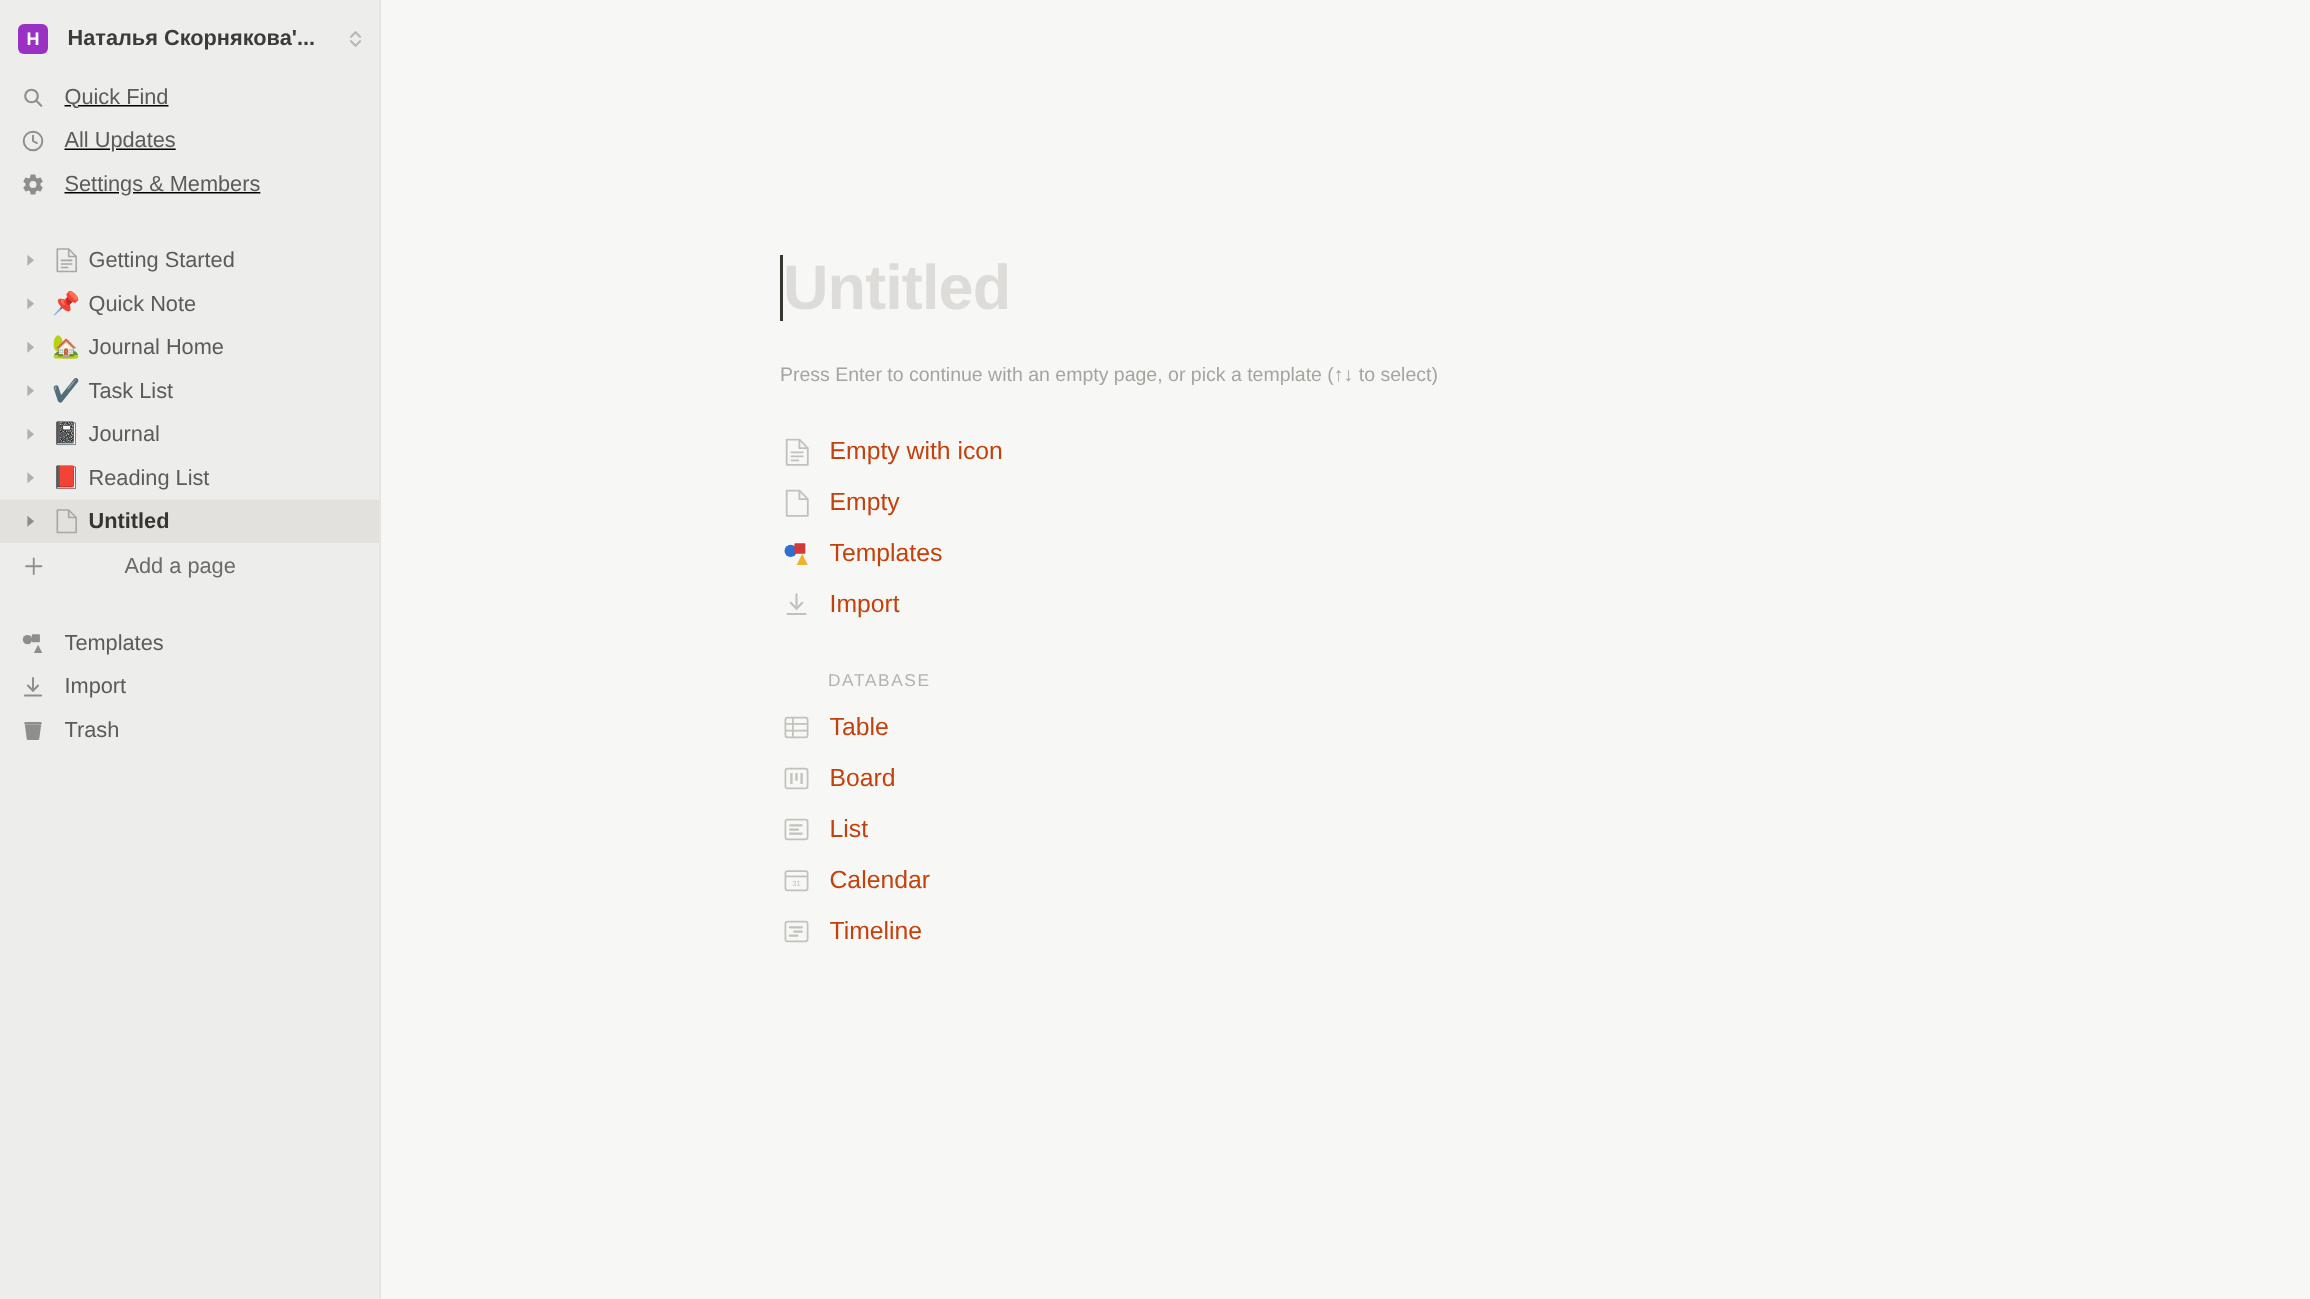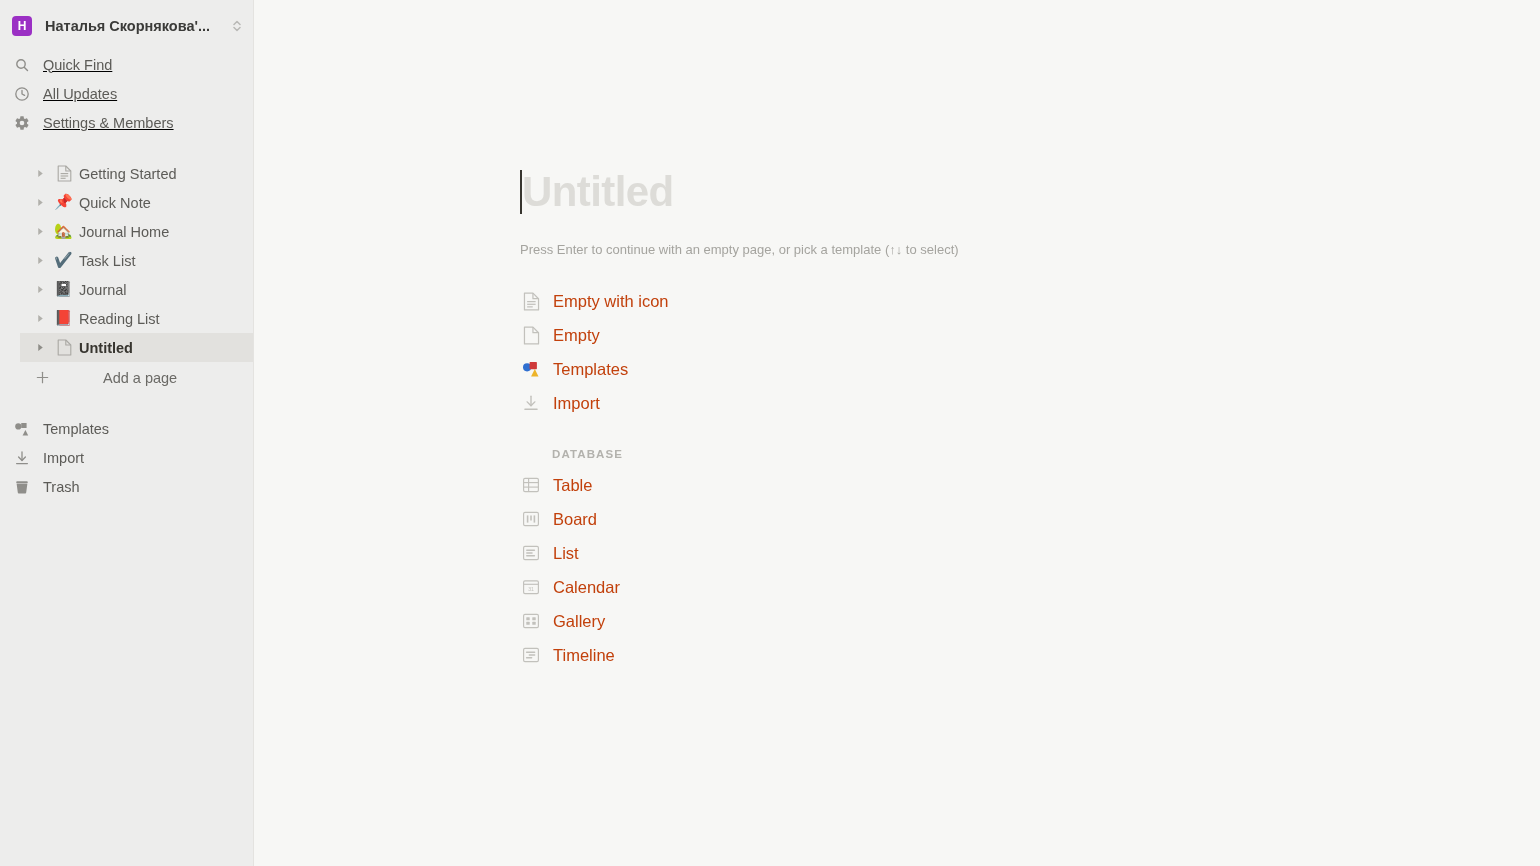--- a/index.html
+++ b/index.html
@@ -51,21 +51,21 @@
     width: 18px; height: 18px; flex: 0 0 18px;
     display: flex; align-items: center; justify-content: center;
     color: #8f8e8a;
   }
   .nav-label {
     margin-left: 12px;
     font-size: 14.5px; color: #5c5b57;
     white-space: nowrap;
   }
 
-  .pages-list { margin-top: 22px; padding-left: 20px; }
+  .pages-list { margin-top: 22px; }
   .page-row {
     display: flex; align-items: center;
     height: 29px; padding: 0 10px 0 13px;
     cursor: pointer;
   }
   .page-row.selected { background: #e2e1de; }
   .page-row.selected .page-label { color: #37352f; font-weight: 600; }
   .disclosure {
     width: 14px; height: 14px; flex: 0 0 14px;
     display: flex; align-items: center; justify-content: center;
@@ -136,21 +136,21 @@
     width: 22px; flex: 0 0 22px;
     display: flex; align-items: center; justify-content: center;
     color: #bdbcb7;
   }
   .option-label {
     margin-left: 11px; font-size: 16.5px; color: #c2410c;
   }
 
   .section-label {
     margin-top: 28px; margin-bottom: 8px;
-    font-size: 11.5px; font-weight: 700; letter-spacing: 1.1px;
+    font-size: 11.5px; font-weight: 400; letter-spacing: 1.1px;
     color: #b3b2ad;
     padding-left: 32px;
   }
 
   svg { display: block; }
 </style>
 </head>
 <body>
 
 <div class="app">
@@ -438,32 +438,20 @@
           <span class="option-icon">
             <svg width="18" height="18" viewBox="0 0 18 18" fill="none" stroke="#c2c1bc" stroke-width="1.15">
               <rect x="1.6" y="2.8" width="14.8" height="12.8" rx="1.4"></rect>
               <line x1="1.6" y1="6.3" x2="16.4" y2="6.3"></line>
               <text x="9" y="12.9" font-size="5.1" fill="#c2c1bc" stroke="none" text-anchor="middle" font-family="Liberation Sans, sans-serif">31</text>
             </svg>
           </span>
           <span class="option-label">Calendar</span>
         </div>
 
-        <div class="option-row">
-          <span class="option-icon">
-            <svg width="18" height="18" viewBox="0 0 18 18" fill="none" stroke="#c2c1bc" stroke-width="1.15">
-              <rect x="1.6" y="2.4" width="14.8" height="13.2" rx="1.4"></rect>
-              <rect x="4.3" y="5.3" width="3.4" height="3" rx="0.4" fill="#c2c1bc" stroke="none"></rect>
-              <rect x="10.3" y="5.3" width="3.4" height="3" rx="0.4" fill="#c2c1bc" stroke="none"></rect>
-              <rect x="4.3" y="9.8" width="3.4" height="3" rx="0.4" fill="#c2c1bc" stroke="none"></rect>
-              <rect x="10.3" y="9.8" width="3.4" height="3" rx="0.4" fill="#c2c1bc" stroke="none"></rect>
-            </svg>
-          </span>
-          <span class="option-label">Gallery</span>
-        </div>
 
         <div class="option-row">
           <span class="option-icon">
             <svg width="18" height="18" viewBox="0 0 18 18" fill="none" stroke="#c2c1bc" stroke-width="1.15" stroke-linecap="round">
               <rect x="1.6" y="2.4" width="14.8" height="13.2" rx="1.4"></rect>
               <line x1="4.6" y1="6.2" x2="12.6" y2="6.2" stroke-width="1.5"></line>
               <line x1="7.4" y1="9" x2="12.6" y2="9" stroke-width="1.5"></line>
               <line x1="4.6" y1="11.8" x2="9.6" y2="11.8" stroke-width="1.5"></line>
             </svg>
           </span>

